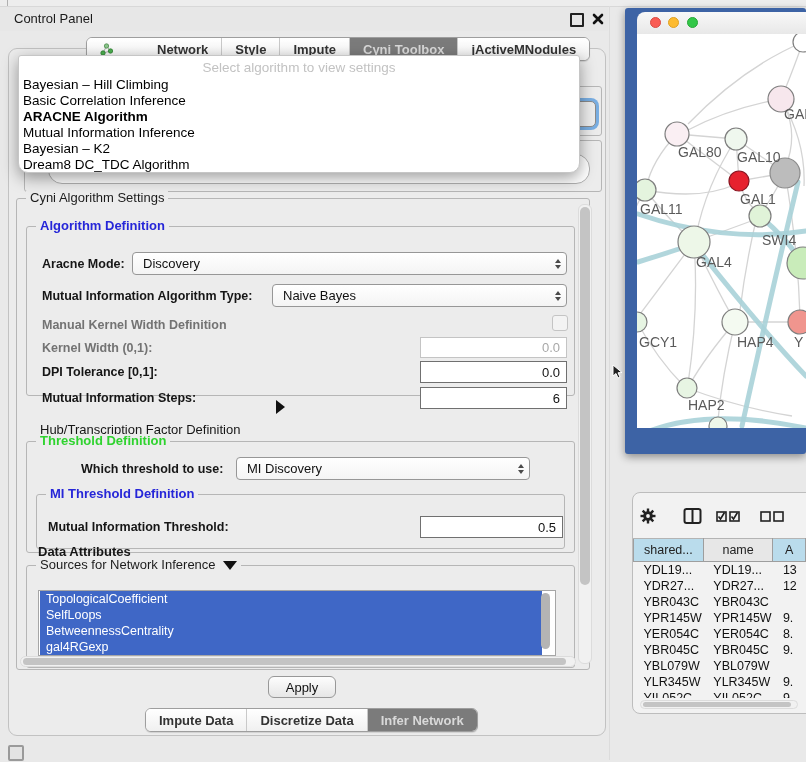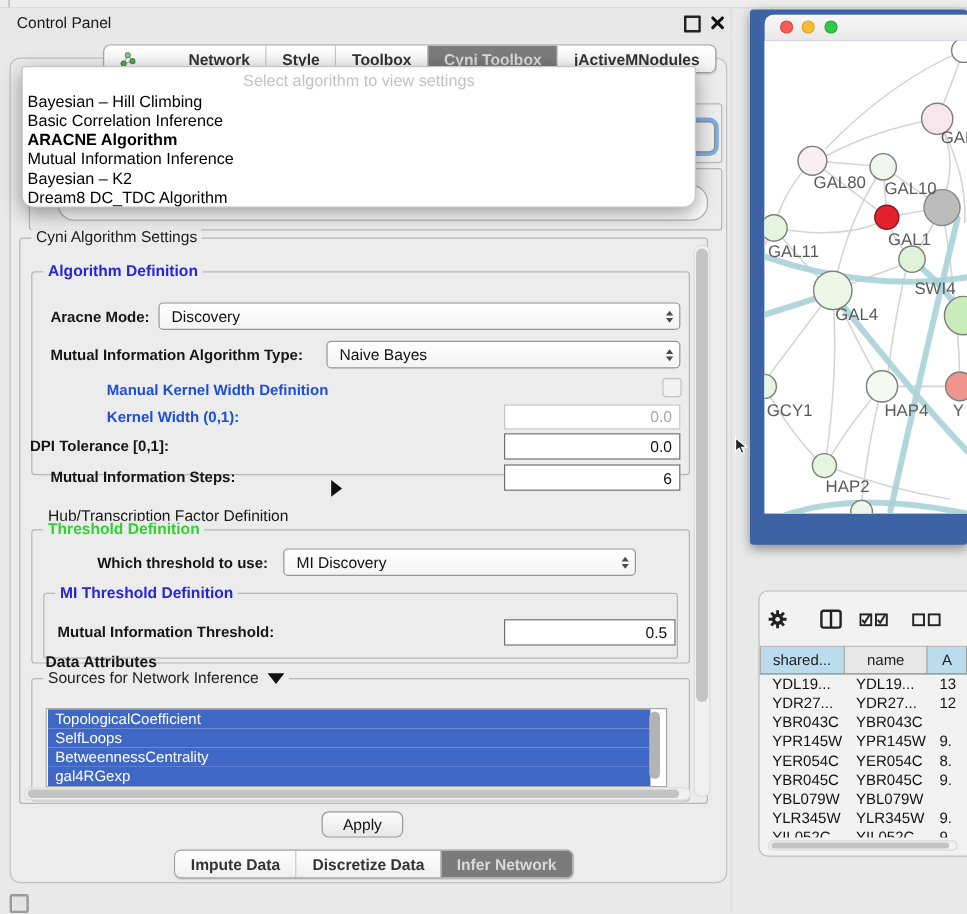--- a/index.html
+++ b/index.html
@@ -5,21 +5,21 @@
   html,body{margin:0;padding:0;background:#e9e9e9;}
   #screen{position:relative;width:806px;height:761px;overflow:hidden;background:#e9e9e9;
     font-family:"Liberation Sans","DejaVu Sans",sans-serif;-webkit-font-smoothing:antialiased;}
   .abs{position:absolute;}
   
   .groupbox{position:absolute;border:1px solid #b6b6b6;border-radius:3px;}
   .legend{position:absolute;background:#ececec;padding:0 4px;font-size:13px;color:#1c1c1c;line-height:14px;white-space:nowrap;}
   .legend.blue{color:#2626d8;font-weight:bold;}
   .legend.green{color:#2fd32f;font-weight:bold;}
   .lbl{position:absolute;font-size:12.5px;font-weight:bold;color:#161616;white-space:nowrap;}
-  .lbl.dis{color:#1d4ed8;margin-left:47px;}
+  .lbl.dis{color:#737373;}
   .lbl.plain{font-weight:normal;font-size:13px;}
   
   .combo{position:absolute;background:linear-gradient(#ffffff,#f4f4f4);border:1px solid #979797;border-radius:4px;display:flex;align-items:center;font-size:13px;color:#111;box-sizing:border-box;}
   .combo .val{padding-left:10px;flex:1;white-space:nowrap;overflow:hidden;}
   .combo .spin{width:17px;display:flex;flex-direction:column;align-items:center;justify-content:center;gap:2px;}
   .tri-up{width:0;height:0;border-left:3.5px solid transparent;border-right:3.5px solid transparent;border-bottom:4.5px solid #4a4a4a;}
   .tri-dn{width:0;height:0;border-left:3.5px solid transparent;border-right:3.5px solid transparent;border-top:4.5px solid #4a4a4a;}
   
   .txt{position:absolute;background:#fff;border:1px solid #707070;font-size:13px;color:#111;text-align:right;padding:0 6px;box-sizing:border-box;outline:none;}
   .txt.dis{border-color:#c4c4c4;color:#a8a8a8;}
@@ -72,21 +72,21 @@
           <circle cx="3" cy="10" r="2.2" fill="#4caf50" stroke="#2e7d32" stroke-width="0.8"></circle>
           <circle cx="6.5" cy="3" r="2.2" fill="#8bc78b" stroke="#4c8a4c" stroke-width="0.8"></circle>
           <circle cx="10.5" cy="8" r="2.2" fill="#4caf50" stroke="#2e7d32" stroke-width="0.8"></circle>
         </svg>
         <span>Network</span>
       </div>
       <div class="tab">
         <span>Style</span>
       </div>
       <div class="tab">
-        <span>Toolbox</span>
+        <span>Impute</span>
       </div>
       <div class="tab sel">
         <span>Cyni Toolbox</span>
       </div>
       <div class="tab">
         <span>jActiveMNodules</span>
       </div>
     </div>
 
   <div class="groupbox" style="left:24px;top:86px;width:576px;height:48px;"></div>
@@ -132,21 +132,21 @@
         <span class="tri-dn"></span>
       </span>
   </div>
 
   <span class="lbl dis" style="left:42px;top:318px;">Manual Kernel Width Definition</span>
   <span class="abs" style="left:552px;top:315px;width:14px;height:14px;background:#f3f3f3;border:1px solid #c4c4c4;border-radius:3px;"></span>
 
   <span class="lbl dis" style="left:42px;top:341px;">Kernel Width (0,1):</span>
   <input class="txt dis" readonly="" style="left: 420px; top: 337px; width: 147px; height: 21px;" value="0.0">
 
-  <span class="lbl" style="left:25px;top:365px;">DPI Tolerance [0,1]:</span>
+  <span class="lbl" style="left:42px;top:365px;">DPI Tolerance [0,1]:</span>
   <input class="txt" readonly="" style="left: 420px; top: 361px; width: 147px; height: 22px;" value="0.0">
 
   <span class="lbl" style="left:42px;top:391px;">Mutual Information Steps:</span>
   <input class="txt" readonly="" style="left: 420px; top: 387px; width: 147px; height: 22px;" value="6">
 
   <span class="lbl plain" style="left:40px;top:422px;">Hub/Transcription Factor Definition</span>
   <span class="abs" style="left:276px;top:400px;width:0;height:0;border-top:7px solid transparent;border-bottom:7px solid transparent;border-left:9px solid #111;"></span>
 
   <div class="groupbox" style="left:26px;top:441px;width:547px;height:110px;"></div>
   <span class="legend green" style="left:36px;top:434px;">Threshold Definition</span>

